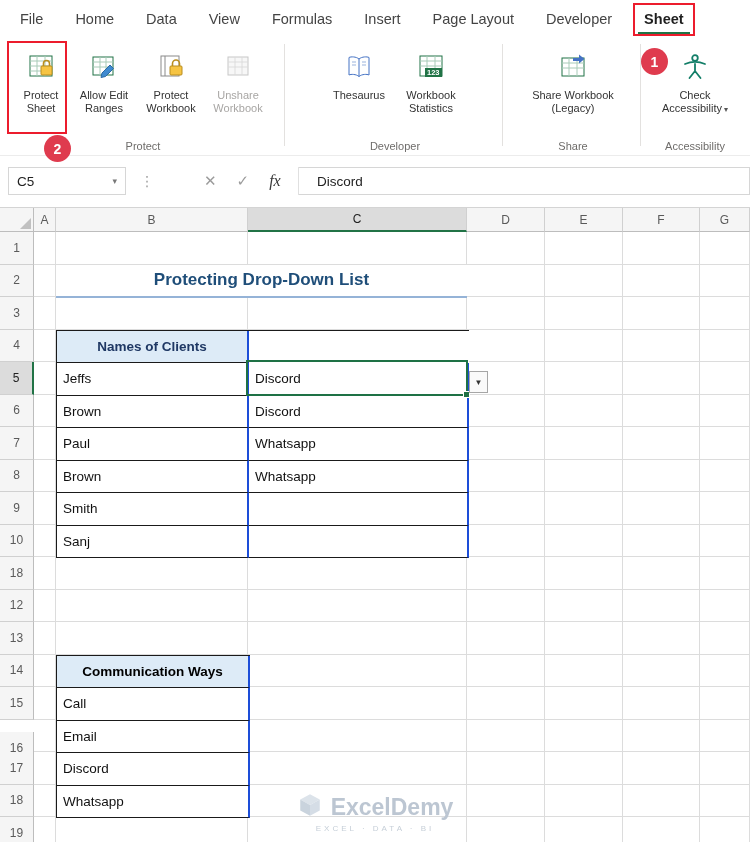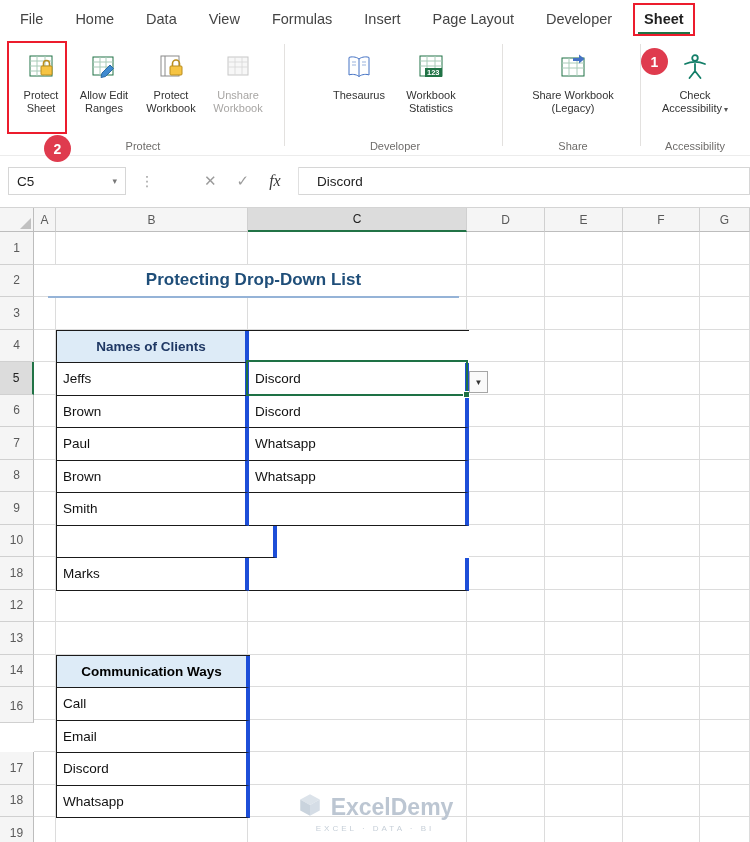--- a/index.html
+++ b/index.html
@@ -62,29 +62,29 @@
   .col-header{position:absolute;top:0;height:24px;background:#f5f5f5;border-right:1px solid #d0d0d0;
     border-bottom:1px solid #bdbdbd;display:flex;align-items:center;justify-content:center;
     font-size:12px;color:#5a5a5a;z-index:2}
   .col-header.sel{background:#dcdcdc;border-bottom:2px solid #217346;color:#222}
   .row-header{position:absolute;left:0;width:34px;height:32.5px;background:#f5f5f5;border-right:1px solid #bdbdbd;
     border-bottom:1px solid #d0d0d0;display:flex;align-items:center;justify-content:center;
     font-size:12px;color:#5a5a5a;z-index:2}
   .row-header.sel{background:#dcdcdc;border-right:2px solid #217346;color:#222}
   .grid-cell{position:absolute;background:#fff;border-right:1px solid #dcdcdc;border-bottom:1px solid #dcdcdc;z-index:0}
 
-  .sheet-title{position:absolute;left:48px;top:56.5px;width:411px;height:33px;background:#fff;z-index:3;
+  .sheet-title{position:absolute;left:56px;top:56.5px;width:411px;height:33px;background:#fff;z-index:3;
     display:flex;align-items:center;justify-content:center;font-size:17px;font-weight:bold;color:#1f4e79;
     border-bottom:2px solid #95b3d7}
 
   .xl-table{position:absolute;background:#fff;border-left:1px solid #1a1a1a;border-top:1px solid #1a1a1a;z-index:3}
   #clients-table{left:56px;top:121.5px;width:413px}
   #ways-table{left:56px;top:446.5px;width:194px}
   .t-row{display:flex;height:32.5px}
-  .t-cell{border-right:4px solid #1d4ed8;border-bottom:1px solid #1a1a1a;display:flex;align-items:center;
+  .t-cell{border-right:2px solid #1d4ed8;border-bottom:1px solid #1a1a1a;display:flex;align-items:center;
     padding:0 6px;font-size:13.5px;color:#111;background:#fff}
   .c1{width:192px}.c2{width:220px}.cw{width:193px}
   .t-head .t-cell{background:#ddebf7;font-weight:bold;justify-content:center}
   #clients-table .t-head .t-cell{color:#1f3864}
   #ways-table .t-head .t-cell{color:#000}
 
   .selection{position:absolute;left:246px;top:152px;width:222px;height:36px;border:2px solid #1e7145;z-index:5}
   .fill-handle{position:absolute;right:-4px;bottom:-4px;width:7px;height:7px;background:#1e7145;border:1.5px solid #fff}
   .dd-btn{position:absolute;left:469px;top:163px;width:19px;height:22px;background:#fafafa;border:1px solid #a6a6a6;
     display:flex;align-items:center;justify-content:center;font-size:8px;color:#333;z-index:6}
@@ -424,24 +424,21 @@
       </div>
       <div class="t-row">
         <div class="t-cell c1">Brown</div>
         <div class="t-cell c2">Whatsapp</div>
       </div>
       <div class="t-row">
         <div class="t-cell c1">Smith</div>
         <div class="t-cell c2"></div>
       </div>
       <div class="t-row">
-        <div class="t-cell c2"></div>
-      </div>
-      <div class="t-row">
-        <div class="t-cell c1">Marks</div>
+        <div class="t-cell c1">Sanj</div>
         <div class="t-cell c2"></div>
       </div>
     </div>
 
     <div class="xl-table" id="ways-table">
       <div class="t-row t-head">
         <div class="t-cell cw">Communication Ways</div>
       </div>
       <div class="t-row">
           <div class="t-cell cw">Call</div>
@@ -490,19 +487,19 @@
       <div class="row-header" style="top: 186.5px;">6</div>
       <div class="row-header" style="top: 219px;">7</div>
       <div class="row-header" style="top: 251.5px;">8</div>
       <div class="row-header" style="top: 284px;">9</div>
       <div class="row-header" style="top: 316.5px;">10</div>
       <div class="row-header" style="top: 349px;">18</div>
       <div class="row-header" style="top: 381.5px;">12</div>
       <div class="row-header" style="top: 414px;">13</div>
       <div class="row-header" style="top: 446.5px;">14</div>
       <div class="row-header" style="top: 479px;">15</div>
-      <div class="row-header" style="top: 482px;">16</div>
+      <div class="row-header" style="top: 524px;">16</div>
       <div class="row-header" style="top: 544px;">17</div>
       <div class="row-header" style="top: 576.5px;">18</div>
       <div class="row-header" style="top: 609px;">19</div>
     </div>
 
 </div>
 
 </body></html>

